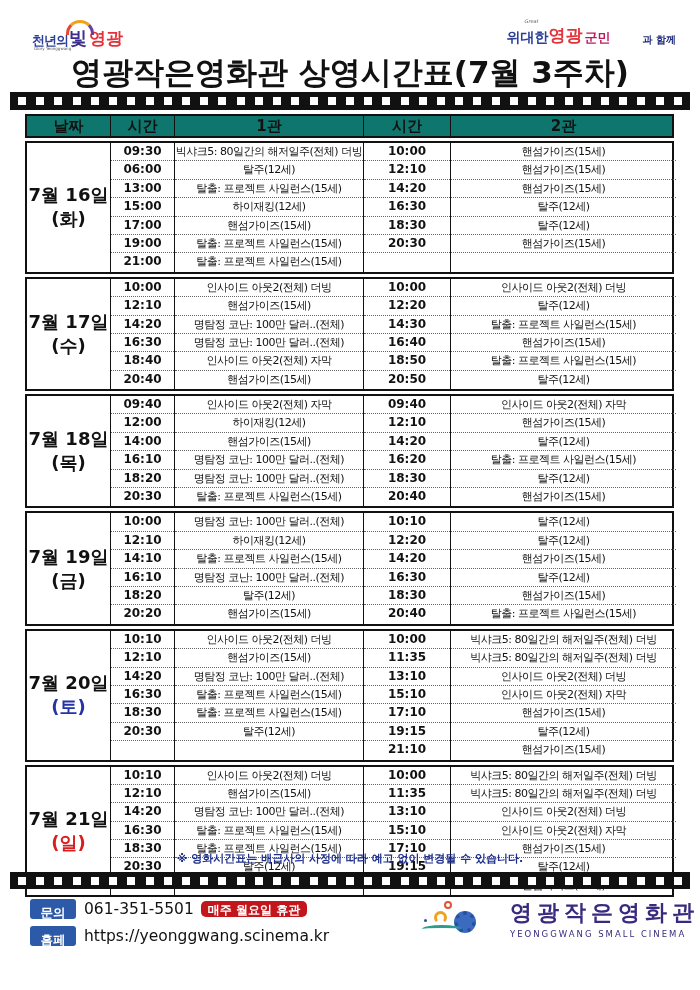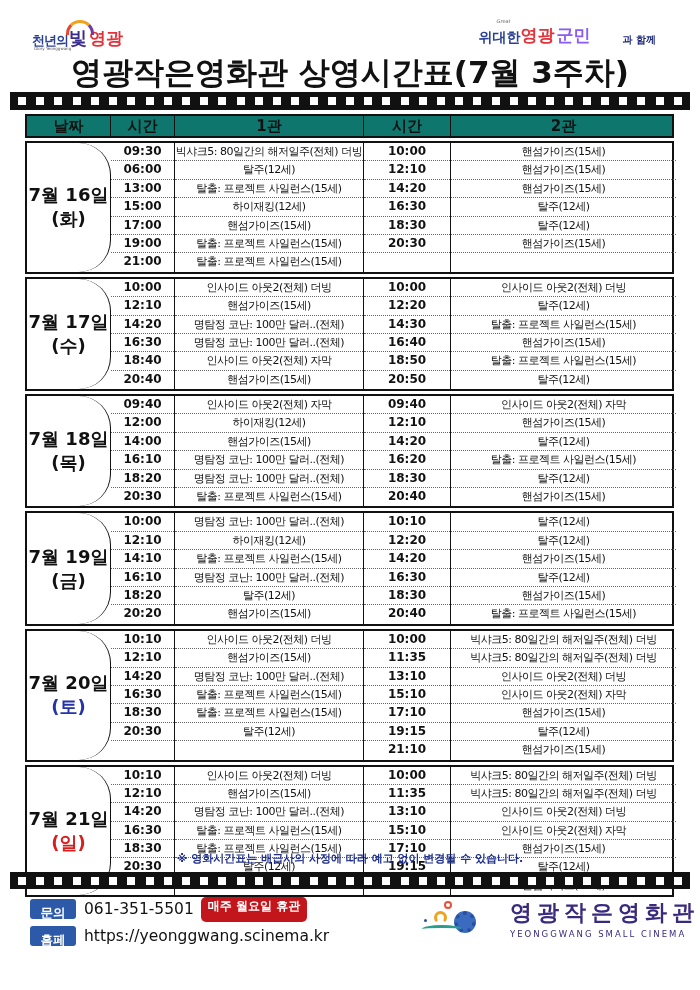--- a/index.html
+++ b/index.html
@@ -6,55 +6,55 @@
   html, body { width: 700px; height: 990px; background: #ffffff; overflow: hidden; }
   body { font-family: "DejaVu Sans", "Liberation Sans", sans-serif; color: #111; position: relative; }
 
   .logo-left { position: absolute; left: 32px; top: 20px; height: 30px; display: flex; align-items: flex-end; }
   .logo-left .l1 { font-size: 13px; font-weight: bold; color: #2a3f98; letter-spacing: -1px; }
   .logo-left .l2 { font-size: 18px; font-weight: bold; color: #3b2d8e; margin-left: 1px; position: relative; }
   .logo-left .l2::before { content: ""; position: absolute; left: -3px; top: -6px; width: 22px; height: 12px; border-top: 3px solid #f0a21a; border-left: 3px solid #e8462e; border-right: 3px solid #6b3fa0; border-radius: 14px 14px 0 0; }
   .logo-left .l3 { font-size: 17px; font-weight: bold; color: #e2333a; margin-left: 2px; }
   .logo-left .sub { position: absolute; left: 2px; top: 26px; font-size: 4px; color: #555; }
 
-  .logo-right { position: absolute; right: 44px; top: 24px; display: flex; align-items: flex-end; white-space: nowrap; }
+  .logo-right { position: absolute; right: 24px; top: 24px; display: flex; align-items: flex-end; white-space: nowrap; }
   .logo-right .r1 { font-size: 14px; font-weight: bold; color: #2a3f98; }
   .logo-right .r2 { font-size: 17px; font-weight: bold; color: #e2333a; }
-  .logo-right .r3 { font-size: 17px; font-weight: bold; color: #8b5cf6; margin-left: 2px; }
+  .logo-right .r3 { font-size: 13px; font-weight: bold; color: #be185d; margin-left: 2px; }
   .logo-right .r4 { font-size: 10px; font-weight: bold; color: #1e2a7a; margin-left: 32px; }
   .logo-right .great { position: absolute; left: 18px; top: -6px; font-size: 5px; color: #666; font-style: italic; }
 
   .title { position: absolute; left: 0; width: 700px; top: 52px; text-align: center; font-size: 31px; font-weight: bold; color: #111; letter-spacing: 0px; }
 
   .film { position: absolute; left: 10px; width: 680px; height: 18px; background: #111; display: flex; align-items: center; justify-content: space-between; padding: 0 8px; }
   .film span { width: 8px; height: 8px; background: #fff; display: block; }
   .film-top { top: 92px; }
   .film-bottom { top: 872px; height: 17px; }
 
   .table { position: absolute; left: 25px; top: 114px; width: 649px; }
   .hdr { display: grid; grid-template-columns: 84px 64px 189px 87px 225px; height: 24px; border: 2px solid #111; background: #0f766e; }
   .hdr div { border-right: 1.5px solid #111; font-weight: bold; font-size: 15px; text-align: center; line-height: 20px; }
   .hdr div:last-child { border-right: none; }
 
   .day { display: grid; grid-template-columns: 84px 64px 189px 87px 225px; border: 2px solid #111; margin-top: 3px; }
   .day > .col { border-right: 1.5px solid #111; }
   .day > .col:last-child { border-right: none; }
-  .datecell { display: flex; flex-direction: column; justify-content: center; align-items: center; font-weight: bold; font-size: 18px; line-height: 24px; border-radius: 32px; }
+  .datecell { display: flex; flex-direction: column; justify-content: center; align-items: center; font-weight: bold; font-size: 18px; line-height: 24px; }
   .row { height: 18.4px; line-height: 17.4px; border-bottom: 1px dotted #666; text-align: center; font-size: 11.5px; white-space: nowrap; overflow: hidden; }
   .row:last-child { border-bottom: none; }
   .tcol .row { font-weight: bold; font-size: 12px; }
   .mcol .row { font-size: 11px; letter-spacing: -0.5px; }
 
   .note { position: absolute; left: 0; width: 700px; top: 851px; text-align: center; font-size: 11px; font-weight: bold; color: #1f2f8a; }
 
   .contact { position: absolute; left: 30px; top: 897px; }
   .crow { display: flex; align-items: center; height: 24px; margin-bottom: 3px; }
   .badge-blue { background: #2d5aa8; color: #fff; font-size: 12.5px; font-weight: bold; border-radius: 3px; padding: 4px 6px; height: 20px; line-height: 20px; width: 46px; text-align: center; }
   .cval { font-size: 15.5px; margin-left: 8px; color: #111; }
-  .badge-red { background: #c3161c; color: #fff; font-size: 12px; font-weight: bold; border-radius: 5px; padding: 0 7px; height: 25px; line-height: 19px; margin-left: 7px; }
+  .badge-red { background: #c3161c; color: #fff; font-size: 12px; font-weight: bold; border-radius: 5px; padding: 0 7px; height: 16px; line-height: 19px; margin-left: 7px; }
 
   .cinema-logo { position: absolute; left: 420px; top: 898px; display: flex; align-items: center; gap: 24px; }
   .cinema-logo .mark { position: relative; width: 60px; height: 40px; }
   .cinema-logo .mark .sun { position: absolute; left: 34px; top: 12px; width: 22px; height: 22px; border-radius: 50%; border: 4px dotted #2a4f9e; background: #3a6bbf; }
   .cinema-logo .mark .o1 { position: absolute; left: 24px; top: 2px; width: 8px; height: 8px; border-radius: 50%; border: 2px solid #e2533a; }
   .cinema-logo .mark .o2 { position: absolute; left: 14px; top: 12px; width: 13px; height: 13px; border-radius: 50%; border: 3px solid #f0a21a; border-bottom-color: transparent; }
   .cinema-logo .mark .wave { position: absolute; left: 2px; top: 26px; width: 40px; height: 8px; border-top: 3px solid #2a9d8f; border-radius: 50%; }
   .cinema-logo .mark .dot { position: absolute; left: 4px; top: 20px; width: 3px; height: 3px; border-radius: 50%; background: #2a4f9e; }
   .cinema-logo .txt { margin-left: 6px; }
   .cinema-logo .ko { font-size: 22px; font-weight: bold; color: #3a2a7e; letter-spacing: 5px; }

